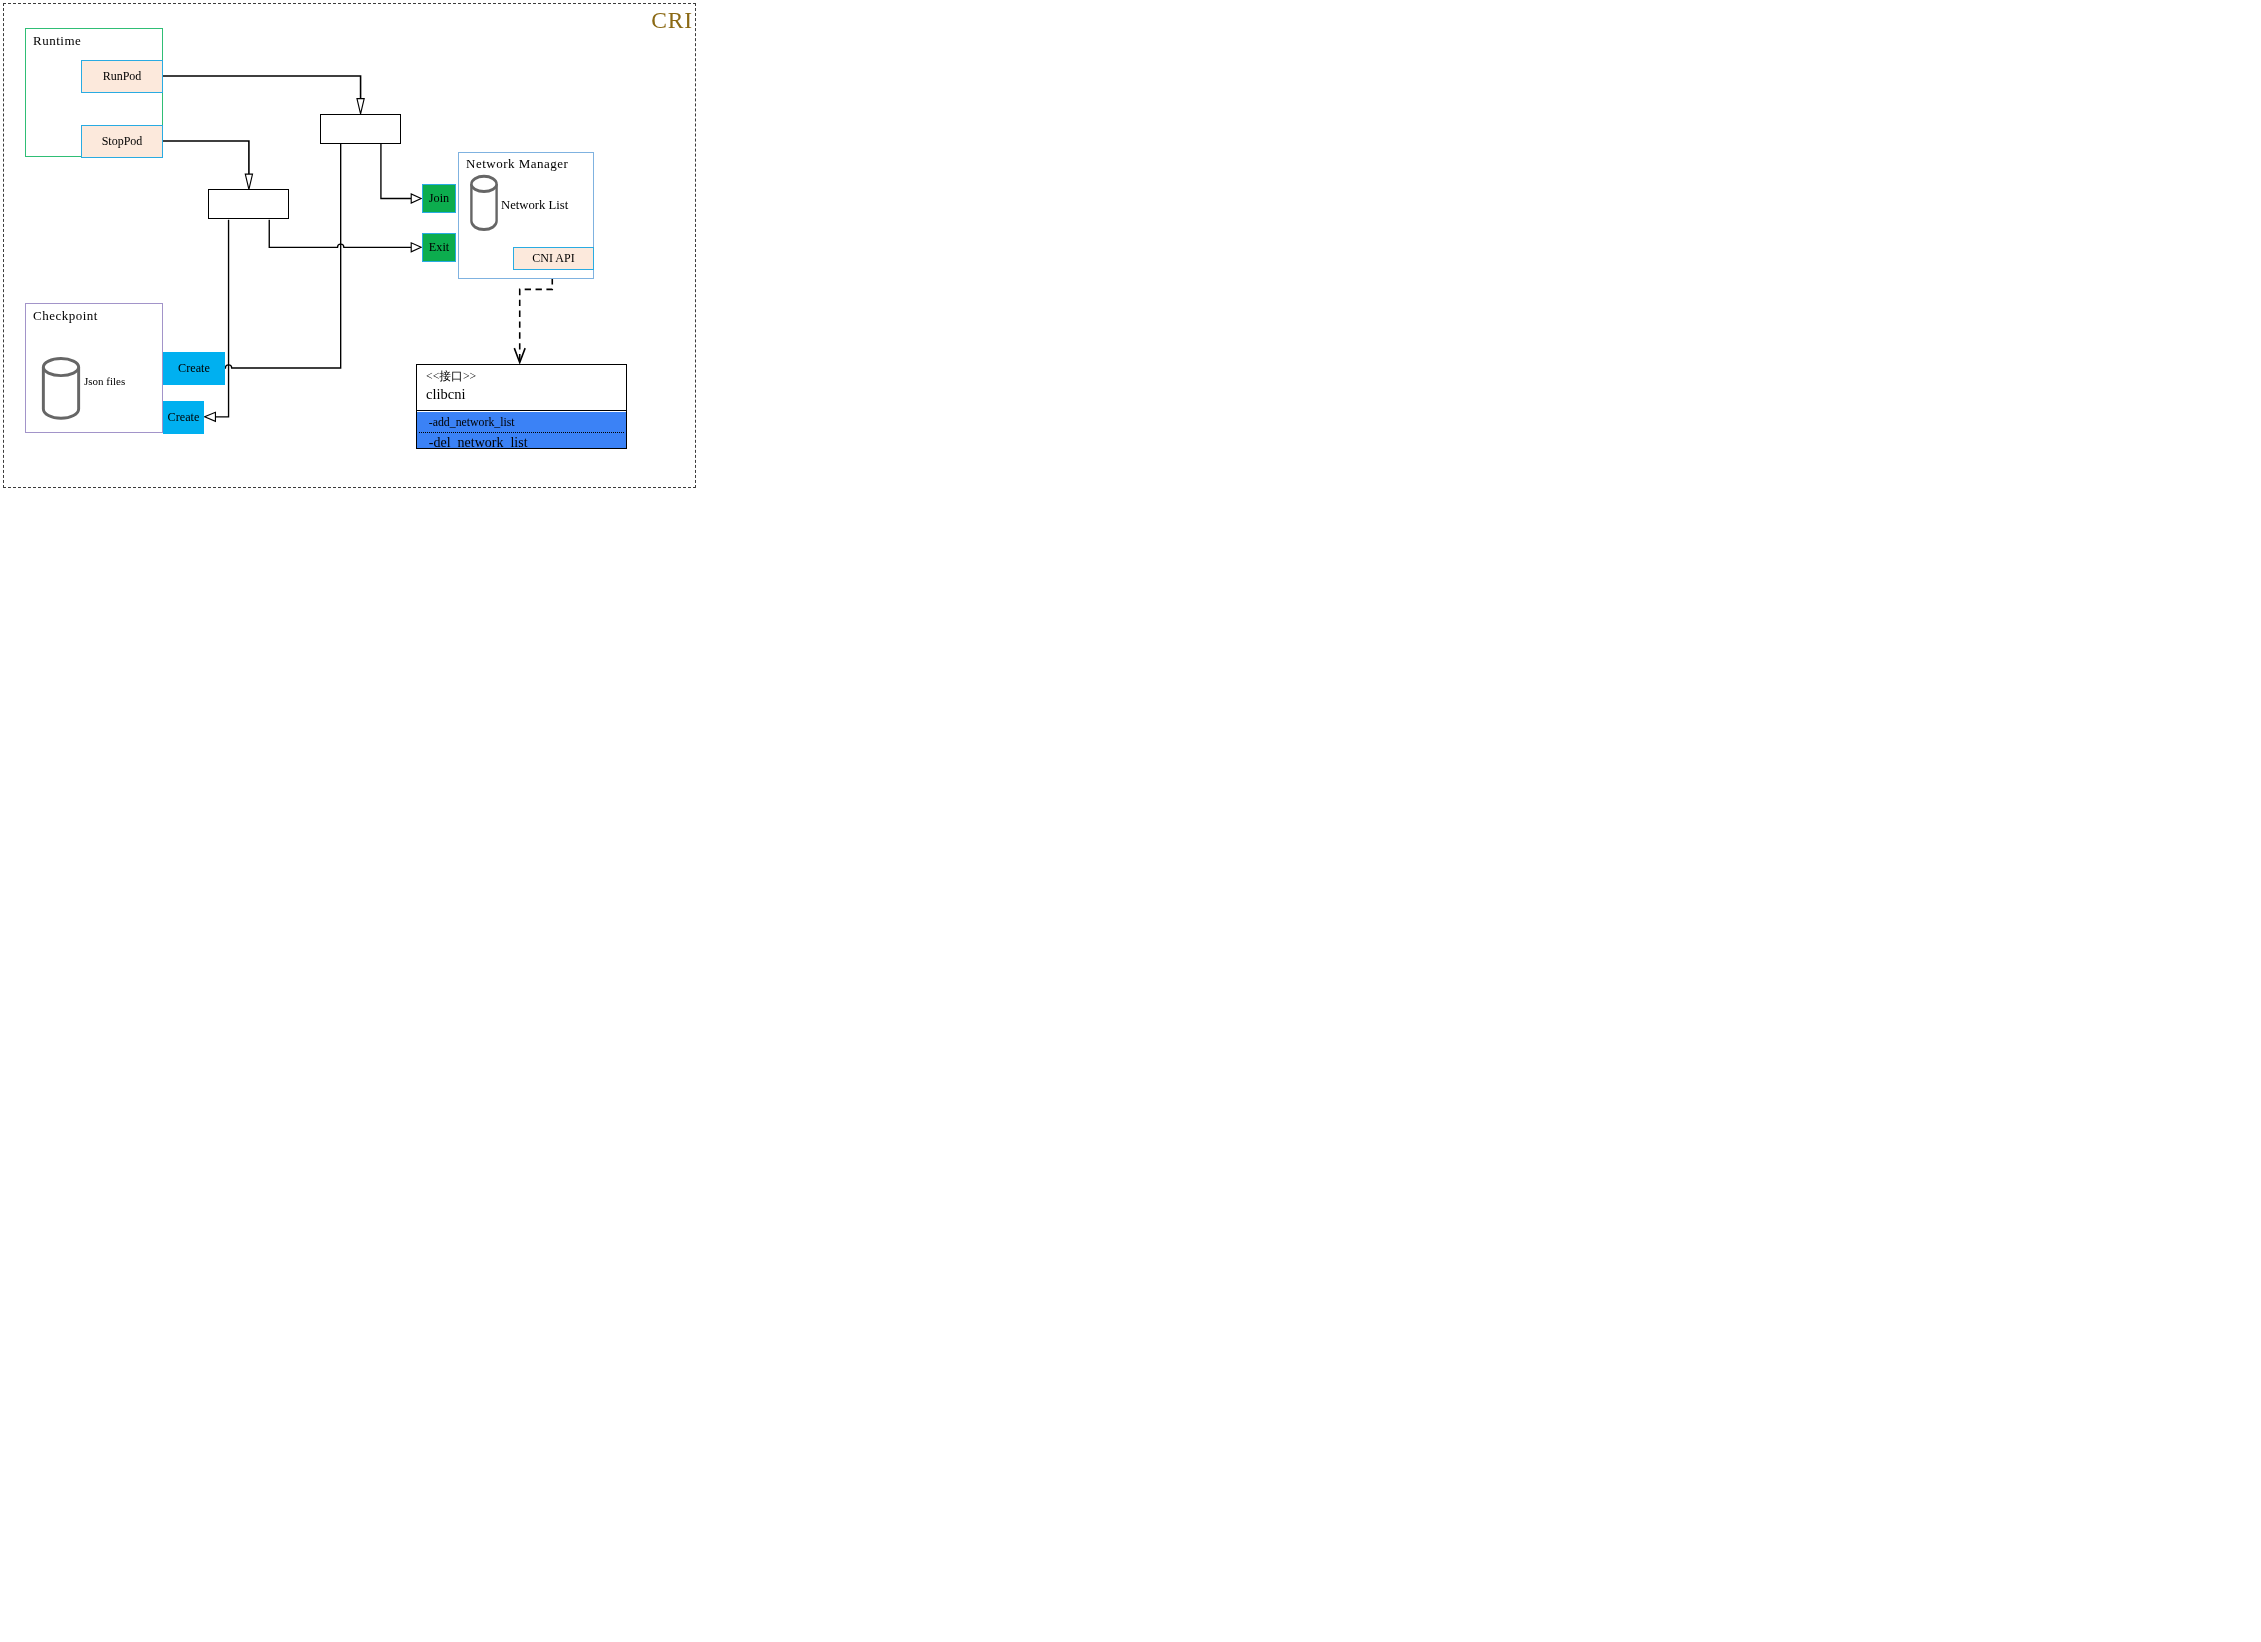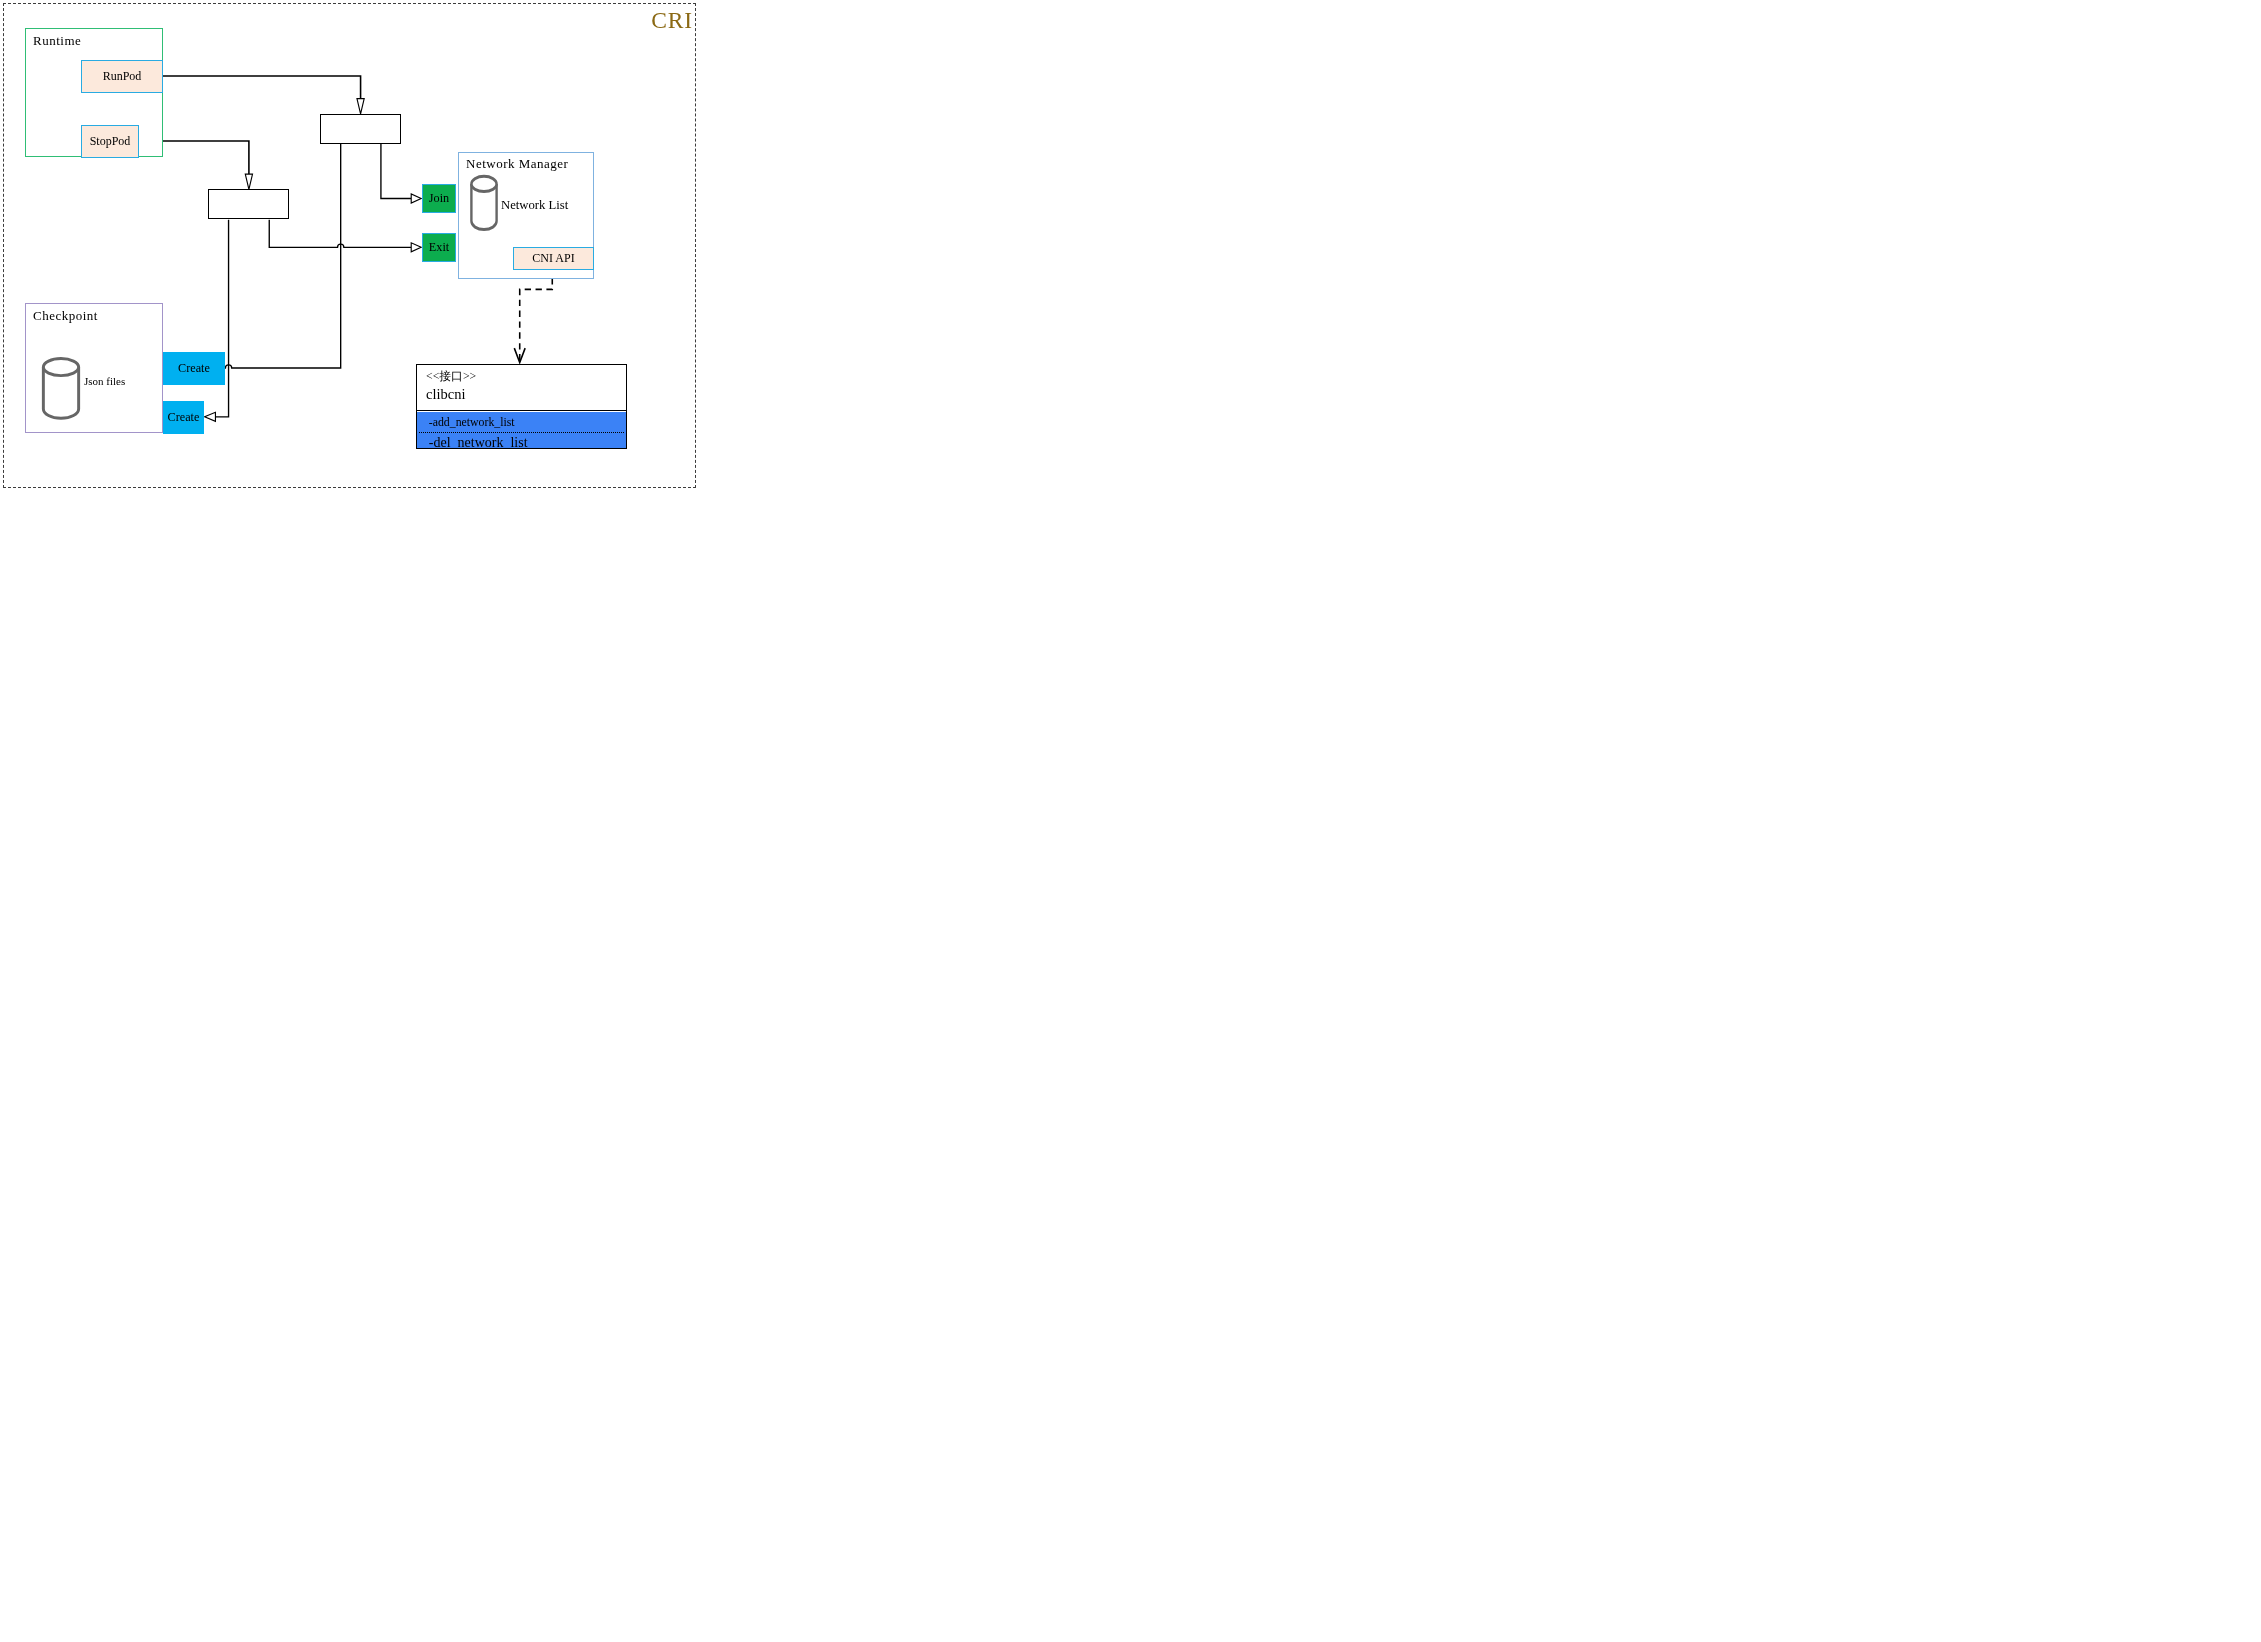--- a/index.html
+++ b/index.html
@@ -10,21 +10,21 @@
   #frame{position:absolute;left:3.2px;top:3.2px;right:3.2px;bottom:3.2px;border:0.9px dashed #3c3c3c;}
   .abs{position:absolute;box-sizing:border-box;}
   .node-title{font-size:13px;letter-spacing:0.5px;white-space:nowrap;}
   .btn{display:flex;align-items:center;justify-content:center;white-space:nowrap;}
   .container-box{background:#fff;}
   #runtime{left:25px;top:28px;width:138px;height:129px;border:0.9px solid #2fbe75;}
   #checkpoint{left:25px;top:303px;width:138px;height:130px;border:0.9px solid #a294c9;}
   #netmgr{left:458px;top:152px;width:136px;height:127px;border:0.9px solid #7fb2e0;}
   .peach{background:#fce9dc;border:0.9px solid #29abe2;font-size:12px;}
   #runpod{left:81px;top:60px;width:82px;height:33px;}
-  #stoppod{left:81px;top:125px;width:58px;height:33px;text-align:center;}
+  #stoppod{left:81px;top:125px;width:82px;height:33px;text-align:center;}
   #cniapi{left:513px;top:247px;width:81px;height:23px;}
   .green{background:#0cad4e;border:0.9px solid #29abe2;font-size:12.2px;}
   #join{left:422px;top:184px;width:34px;height:29px;justify-content:center;}
   #exit{left:422px;top:233px;width:34px;height:29px;}
   .blue{background:#00b0f0;border:none;font-size:12.2px;}
   #create{left:163px;top:352px;width:62px;height:33px;}
   #remove{left:163px;top:401px;width:41px;height:33px;}
   .flowbox{background:#fff;border:1.8px solid #000;}
   #box1{left:320px;top:114px;width:81px;height:30px;}
   #box2{left:208px;top:189px;width:81px;height:30px;}

